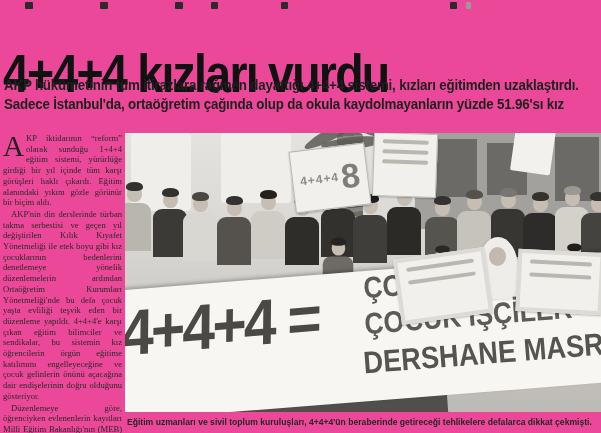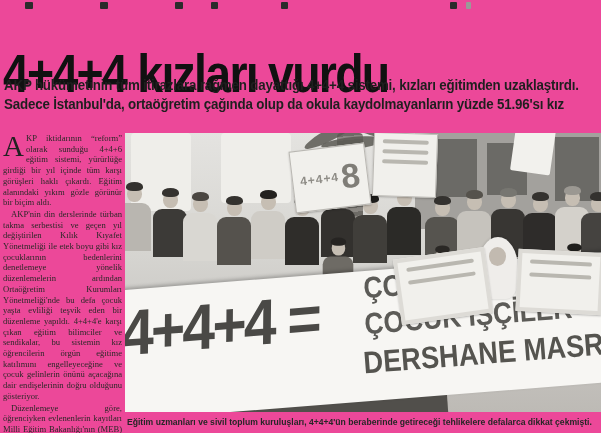--- a/index.html
+++ b/index.html
@@ -117,21 +117,21 @@
   <span class="crop-mark" style="left:466px;width:5px;background:#9a9a98;"></span>
 
   <h1 id="headline">4+4+4 kızları vurdu</h1>
 
   <div id="subhead">
     <div>AKP hükümetinin tüm itirazlara rağmen dayattığı 4+4+4 sistemi, kızları eğitimden uzaklaştırdı.</div>
     <div>Sadece İstanbul'da, ortaöğretim çağında olup da okula kaydolmayanların yüzde 51.96'sı kız</div>
   </div>
 
   <div id="column">
-    <p><span class="dropcap">A</span><span>KP iktidarının “reform” olarak sunduğu 4+4+6 eğitim sistemi, yürürlüğe girdiği bir yıl içinde tüm karşı görüşleri haklı çıkardı. Eğitim alanındaki yıkım gözle görünür bir biçim aldı.</span></p>
+    <p><span class="dropcap">A</span><span>KP iktidarının “reform” olarak sunduğu 1+4+4 eğitim sistemi, yürürlüğe girdiği bir yıl içinde tüm karşı görüşleri haklı çıkardı. Eğitim alanındaki yıkım gözle görünür bir biçim aldı.</span></p>
     <p class="indent">AKP'nin din derslerinde türban takma serbestisi ve geçen yıl değiştirilen Kılık Kıyafet Yönetmeliği ile etek boyu gibi kız çocuklarının bedenlerini denetlemeye yönelik düzenlemelerin ardından Ortaöğretim Kurumları Yönetmeliği'nde bu defa çocuk yaşta evliliği teşvik eden bir düzenleme yapıldı. 4+4+4'e karşı çıkan eğitim bilimciler ve sendikalar, bu sistemin kız öğrencilerin örgün eğitime katılımını engelleyeceğine ve çocuk gelinlerin önünü açacağına dair endişelerinin doğru olduğunu gösteriyor.</p>
     <p class="indent">Düzenlemeye göre, öğrenciyken evlenenlerin kayıtları Milli Eğitim Bakanlığı'nın (MEB) e-okul sistemi üzerinden açıköğretim liselerine veya mesleki açık öğretim liselerine yönlendirilecek. Eğitimciler, bu uygulamanın doğrudan kız çocuklarını vuracağını ifade ediyor. Türkiye İstatistik Kurumu'nun (TÜİK) araştırmasına</p>
   </div>
 
   <div id="photo">
 
     <div class="bldg" style="left:290px;top:0;width:186px;height:96px;"></div>
     <div class="window" style="left:300px;top:6px;width:52px;height:58px;"></div>
     <div class="window" style="left:362px;top:10px;width:40px;height:52px;"></div>
     <div class="window" style="left:430px;top:4px;width:44px;height:64px;"></div>

